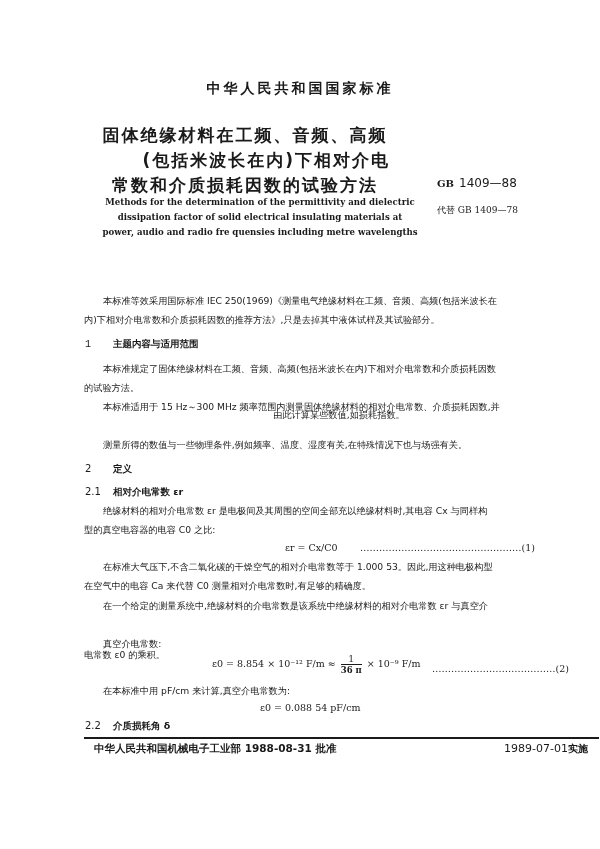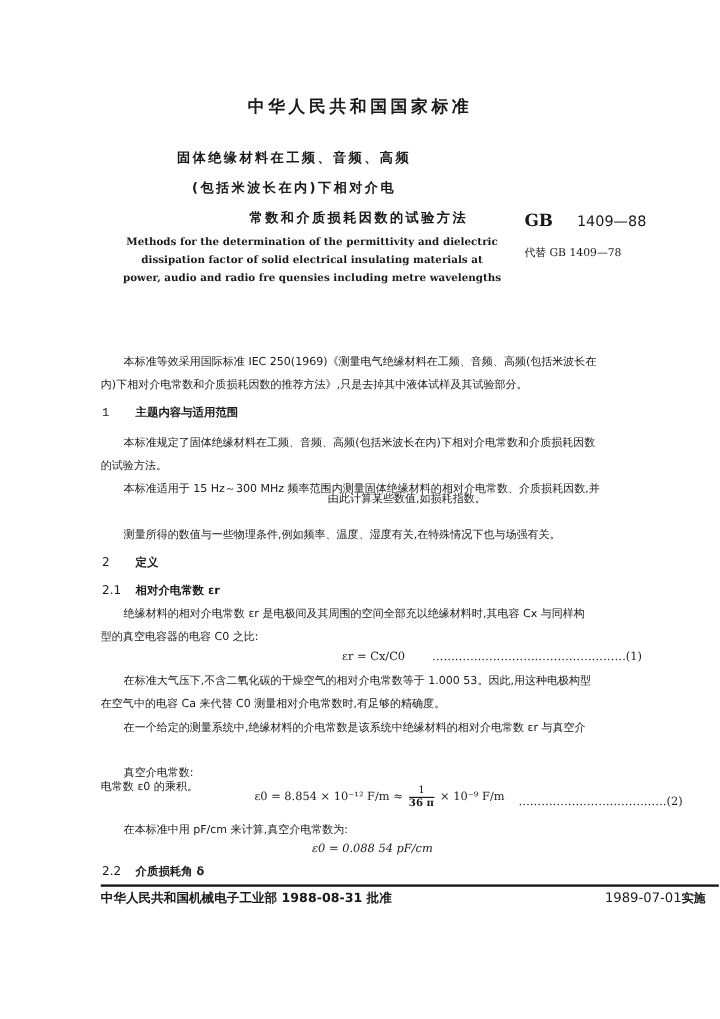--- a/index.html
+++ b/index.html
@@ -17,30 +17,30 @@
     }
     .abs { position: absolute; white-space: nowrap; }
     .national {
       top: 80px; left: 0; width: 600px; text-align: center;
       font-family: "DejaVu Sans", sans-serif;
       font-weight: bold; font-size: 14px; letter-spacing: 3px;
     }
     .title-line {
       left: 100px; width: 290px; text-align: center;
       font-family: "DejaVu Sans", sans-serif;
-      font-weight: bold; font-size: 11px; letter-spacing: 2px;
+      font-weight: bold; font-size: 17px; letter-spacing: 2px;
     }
     .t1 { top: 124px; }
-    .t2 { top: 149px; }
-    .t3 { top: 174px; text-align: right; }
+    .t2 { top: 149px; text-align: right; }
+    .t3 { top: 174px; }
     .gb-code {
       top: 176px; left: 437px;
       font-family: "DejaVu Sans", sans-serif; font-size: 12px;
     }
-    .gb-code b { font-family: "DejaVu Serif", serif; font-size: 14px; margin-right: 20px; }
+    .gb-code b { font-family: "DejaVu Serif", serif; font-size: 10px; margin-right: 5px; }
     .gb-replace {
       top: 204px; left: 437px;
       font-family: "DejaVu Serif", serif; font-size: 9px;
     }
     .en-title {
       left: 60px; width: 400px; text-align: center;
       font-family: "DejaVu Serif", serif; font-weight: bold; font-size: 8.6px;
     }
     .en1 { top: 197px; }
     .en2 { top: 212px; text-align: center; }
@@ -64,21 +64,21 @@
     .frac {
       display: inline-block; vertical-align: middle; text-align: center;
       font-size: 8.5px; line-height: 10px; margin: 0 2px;
     }
     .frac .top { display: block; border-bottom: 1px solid #1a1a1a; padding: 0 1px; }
     .frac .bot { display: block; font-weight: bold; }
     .rule {
       top: 737px; left: 84px; width: 515px; height: 1.6px; background: #1a1a1a;
     }
     .footer-left {
-      top: 742px; left: 84px;
+      top: 742px; left: 94px;
       font-family: "DejaVu Sans", sans-serif; font-weight: bold; font-size: 10.5px;
     }
     .footer-right {
       top: 742px; right: 12px;
       font-family: "DejaVu Sans", sans-serif; font-size: 11px;
     }
     .footer-right b { font-size: 10px; }
   </style>
 </head>
 <body>
@@ -133,21 +133,21 @@
   <span>ε0 = 8.854 × 10⁻¹² F/m ≈</span>
   <span class="frac">
     <span class="top">1</span>
     <span class="bot">36 π</span>
   </span>
   <span>× 10⁻⁹ F/m</span>
 </div>
 <div class="abs eq-tag" style="top:663px; left:432px;">…………………………………(2)</div>
 
 <div class="abs para indent" style="top:685px;">在本标准中用 pF/cm 来计算,真空介电常数为:</div>
-<div class="abs eq" style="top:702px; left:260px;font-style:italic;">ε0 = 0.088 54 pF/cm</div>
+<div class="abs eq" style="top:702px; left:260px;">ε0 = 0.088 54 pF/cm</div>
 
 <div class="abs heading" style="top:720px;">
   <span class="num">2.2</span><span>介质损耗角 δ</span>
 </div>
 
 <div class="abs rule"></div>
 <div class="abs footer-left">中华人民共和国机械电子工业部 1988-08-31 批准</div>
 <div class="abs footer-right">
   <span>1989-07-01</span><b>实施</b>
 </div>

